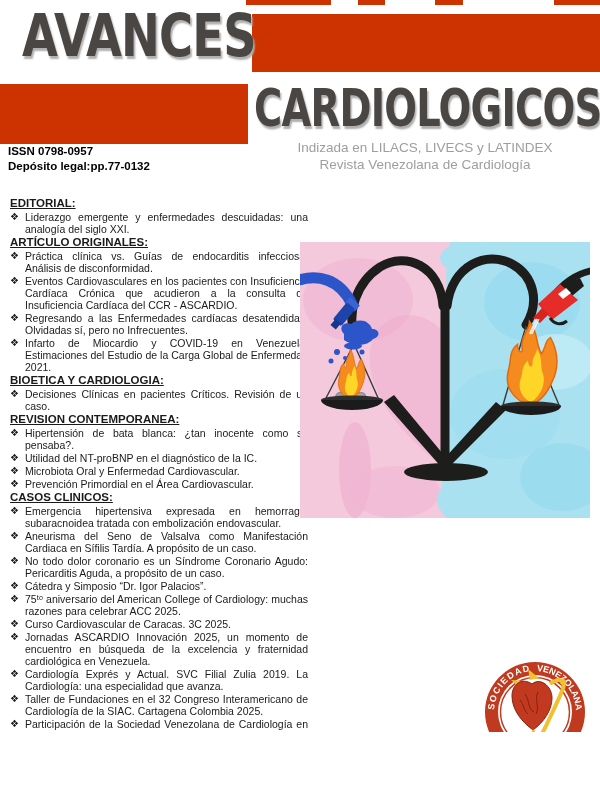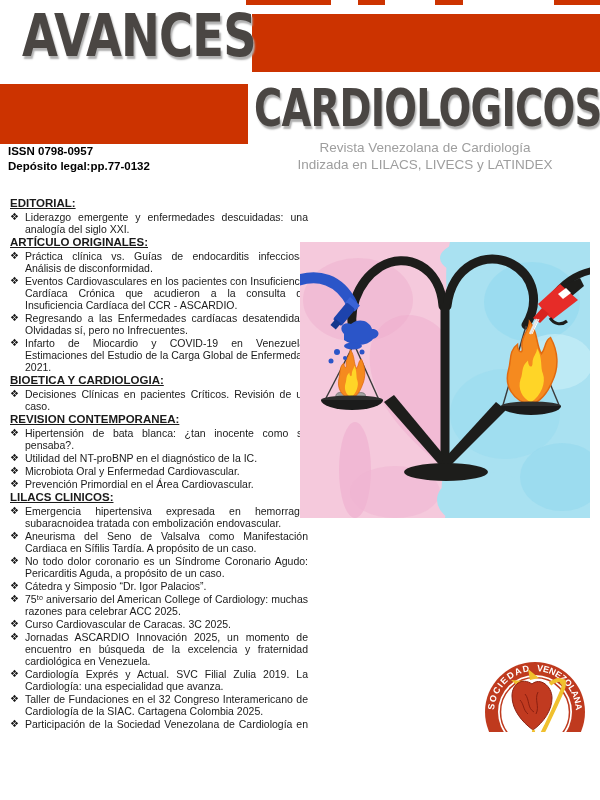--- a/index.html
+++ b/index.html
@@ -42,22 +42,22 @@
   <div class="masthead-title title1">AVANCES</div>
   <div class="bar bar-left" style="background-color: rgb(204, 51, 0);"></div>
   <div class="masthead-title title2">CARDIOLOGICOS</div>
 
   <div class="issn-block">
     <div>ISSN 0798-0957</div>
     <div>Depósito legal:pp.77-0132</div>
   </div>
 
   <div class="subtitle-block">
+    <div>Indizada en LILACS, LIVECS y LATINDEX</div>
     <div>Revista Venezolana de Cardiología</div>
-    <div>Indizada en LILACS, LIVECS y LATINDEX</div>
   </div>
 
   <div class="toc" id="toc">
       <div class="toc-section">
         <div class="toc-heading">EDITORIAL:</div>
         <div class="toc-item">
           <span class="bullet">❖</span>
           <span class="itext">Liderazgo emergente y enfermedades descuidadas: una analogía del siglo XXI.</span>
         </div>
       </div>
@@ -102,21 +102,21 @@
         <div class="toc-item">
           <span class="bullet">❖</span>
           <span class="itext">Microbiota Oral y Enfermedad Cardiovascular.</span>
         </div>
         <div class="toc-item">
           <span class="bullet">❖</span>
           <span class="itext">Prevención Primordial en el Área Cardiovascular.</span>
         </div>
       </div>
       <div class="toc-section">
-        <div class="toc-heading">LILACS CLINICOS:</div>
+        <div class="toc-heading">CASOS CLINICOS:</div>
         <div class="toc-item">
           <span class="bullet">❖</span>
           <span class="itext">Emergencia hipertensiva expresada en hemorragia subaracnoidea tratada con embolización endovascular.</span>
         </div>
         <div class="toc-item">
           <span class="bullet">❖</span>
           <span class="itext">Aneurisma del Seno de Valsalva como Manifestación Cardiaca en Sífilis Tardía. A propósito de un caso.</span>
         </div>
         <div class="toc-item">
           <span class="bullet">❖</span>

